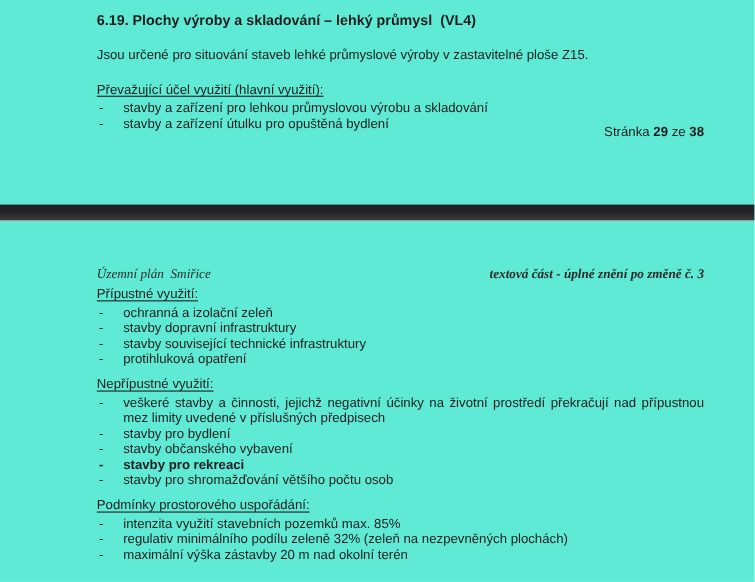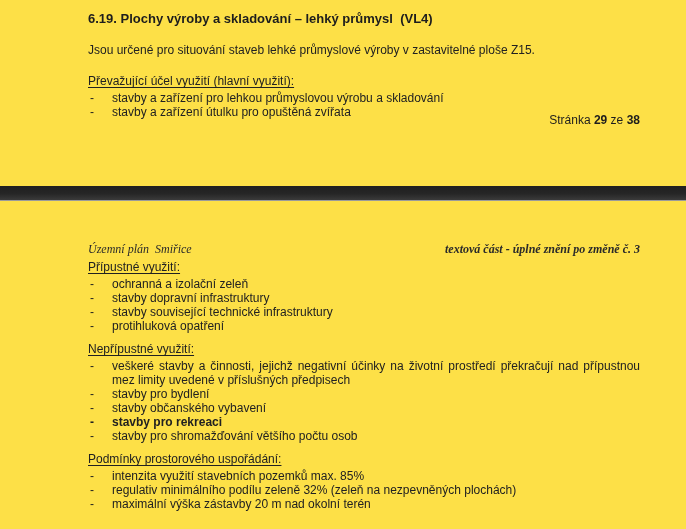--- a/index.html
+++ b/index.html
@@ -4,21 +4,21 @@
 <style>
   html, body { margin: 0; padding: 0; }
   body {
     width: 686px; height: 529px;
     background: #ffffff;
     font-family: "Liberation Sans", sans-serif;
     font-size: 12px;
     color: #212121;
     overflow: hidden;
   }
-  .doc { position: relative; width: 686px; height: 529px; background: #fde047; }
+  .doc { position: relative; width: 686px; height: 529px; background: #5eead4; }
 
   
   .page-top {
     position: absolute; top: 0; left: 88px; width: 552px; height: 186px;
   }
   .doc-heading {
     margin: 0; padding-top: 11px;
     font-size: 13px; font-weight: bold; line-height: 15px;
     white-space: pre; color: #1d1d1d;
   }
@@ -77,21 +77,21 @@
 
   <div class="page-top">
     <h1 class="doc-heading">6.19. Plochy výroby a skladování – lehký průmysl  (VL4)</h1>
 
     <p class="intro">Jsou určené pro situování staveb lehké průmyslové výroby v zastavitelné ploše Z15.</p>
 
     <div class="block mt17">
       <div class="block-heading">Převažující účel využití (hlavní využití):</div>
       <ul class="dash-list">
         <li>stavby a zařízení pro lehkou průmyslovou výrobu a skladování</li>
-        <li>stavby a zařízení útulku pro opuštěná zvířata</li>
+        <li>stavby a zařízení útulku pro opuštěná bydlení</li>
       </ul>
     </div>
 
     <div class="page-number"><span>Stránka</span> <strong>29</strong> <span>ze</span> <strong>38</strong></div>
   </div>
 
   <div class="separator-bar"></div>
 
   <div class="page-bottom">
 

